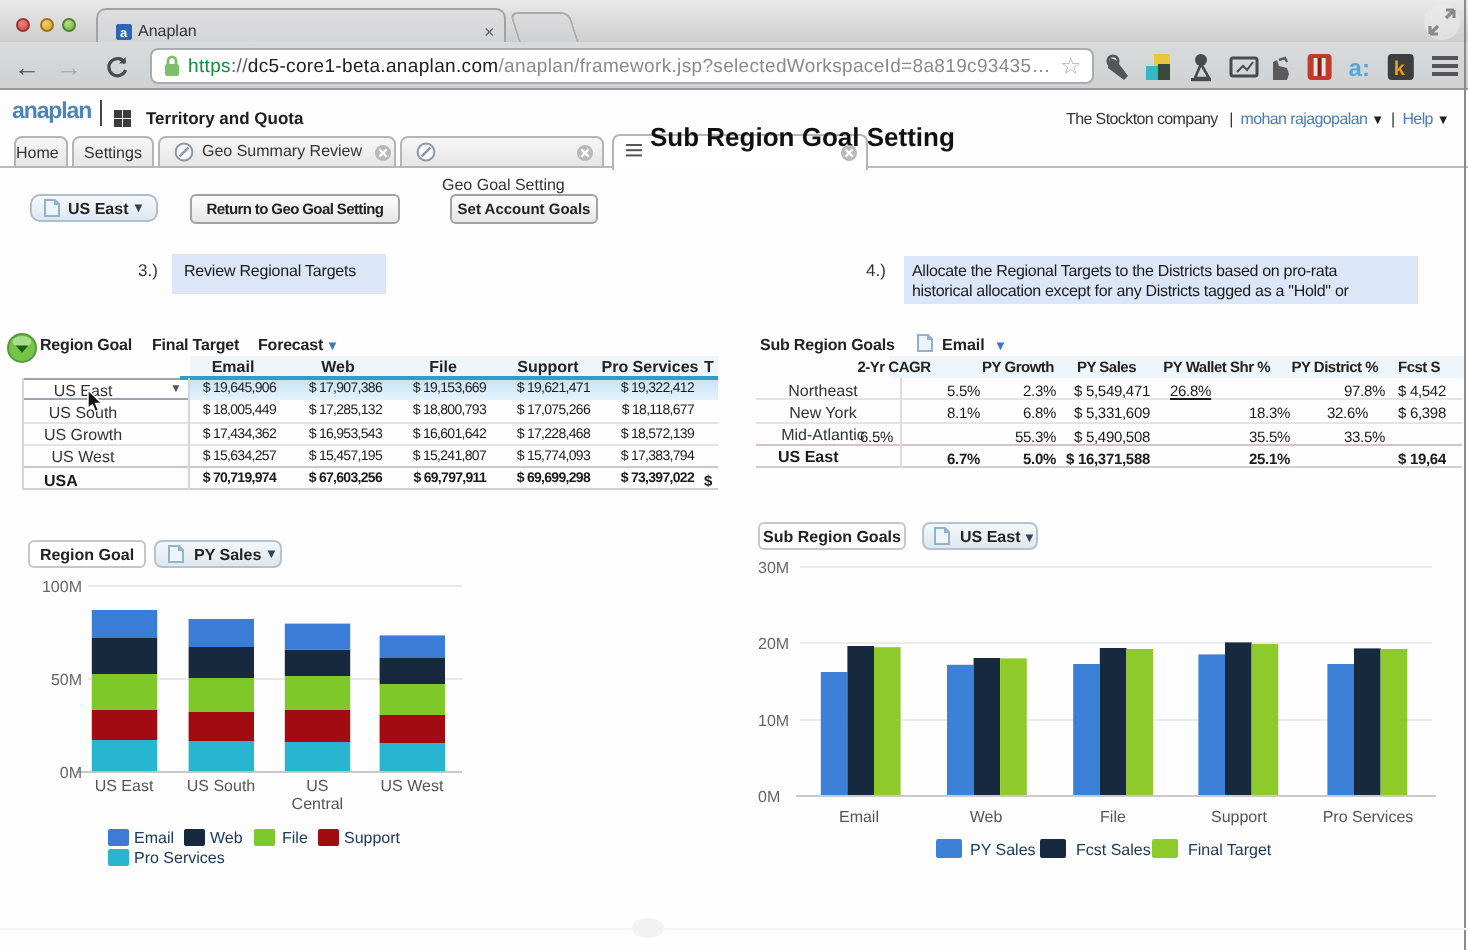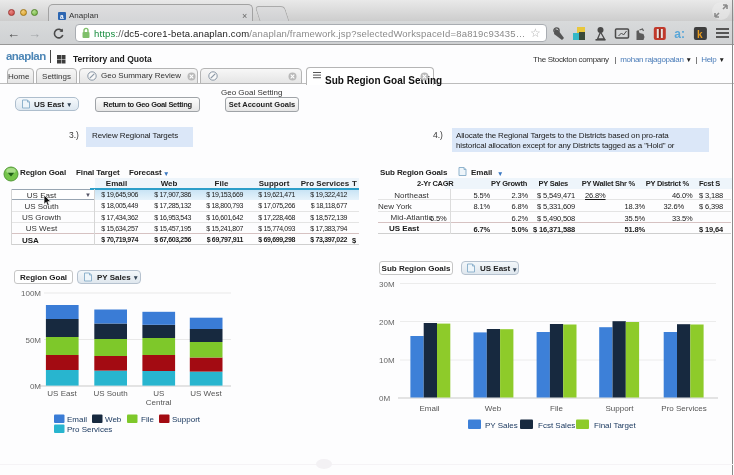--- a/index.html
+++ b/index.html
@@ -113,21 +113,21 @@
     <circle cx="5" cy="5" r="4.2" fill="#f8f8f8" stroke="#8a97a5" stroke-width="1"></circle>
     <path d="M2.8 7.2 L7.2 2.8" stroke="#8a97a5" stroke-width="1.2"></path>
   </svg>
 <div class="abs" style="left:221px;top:88px;font-size:8px;color:#333;">Geo Goal Setting</div>
 <svg class="abs" style="left:288px;top:71.5px;" width="9" height="9" viewBox="0 0 9 9">
     <circle cx="4.5" cy="4.5" r="4" fill="#b9b9b9"></circle>
     <path d="M2.7 2.7 L6.3 6.3 M6.3 2.7 L2.7 6.3" stroke="#fff" stroke-width="1.1"></path>
   </svg>
 <div class="abs" style="left:306px;top:67px;width:128px;height:18px;background:#fff;border:1px solid #b5b5b5;border-bottom:none;border-radius:4px 4px 0 0;"></div>
 <div class="abs" style="left:313px;top:72px;width:8px;height:1.4px;background:#555;box-shadow:0 2.6px 0 #555,0 5.2px 0 #555;"></div>
-<div class="abs b" style="left:325px;top:75px;font-size:10px;color:#111;">Sub Region Goal Setting</div>
+<div class="abs b" style="left:325px;top:61px;font-size:13px;color:#111;">Sub Region Goal Setting</div>
 <svg class="abs" style="left:420px;top:71.5px;" width="9" height="9" viewBox="0 0 9 9">
     <circle cx="4.5" cy="4.5" r="4" fill="#b9b9b9"></circle>
     <path d="M2.7 2.7 L6.3 6.3 M6.3 2.7 L2.7 6.3" stroke="#fff" stroke-width="1.1"></path>
   </svg>
 
 <div class="abs" style="left:15px;top:97px;width:64px;height:14px;background:linear-gradient(#f6f9fc,#dde7f0);border:1px solid #aebecd;border-radius:5px;"></div>
 <svg class="abs" style="left:21px;top:99px;" width="10" height="10" viewBox="0 0 10 10">
     <path d="M1.5 1 h5 l2 2 v6 h-7 z" fill="#eef5fa" stroke="#8fb3cd" stroke-width="1"></path>
     <path d="M6.5 1 v2 h2" fill="none" stroke="#8fb3cd" stroke-width="1"></path>
   </svg>
@@ -209,57 +209,57 @@
 <div class="abs b" style="left:380px;top:168px;font-size:8px;letter-spacing:-0.1px;color:#222;">Sub Region Goals</div>
 <svg class="abs" style="left:457px;top:166px;" width="11" height="11" viewBox="0 0 11 11">
     <path d="M2 1.5 h5 l2 2 v6 h-7 z" fill="#eef5fa" stroke="#8fb3cd" stroke-width="1"></path>
     <path d="M7 1.5 v2 h2" fill="none" stroke="#8fb3cd" stroke-width="1"></path>
   </svg>
 <div class="abs b" style="left:471px;top:168px;font-size:8px;color:#222;">Email</div>
 <div class="abs" style="left:497px;top:170px;font-size:6.5px;color:#3a78c2;">▼</div>
 
 <div id="rtable" class="abs" style="left:378px;top:178px;width:354px;height:62px;overflow:hidden;">
     <div class="abs" style="left:67px;top:0;width:287px;height:11px;background:#eef5fb;"></div>
-    <div class="abs b" style="left:39px;top:1px;width:80px;text-align:left;font-size:7.5px;letter-spacing:-0.25px;color:#222;">2-Yr CAGR</div>
+    <div class="abs b" style="left:29px;top:1px;width:80px;text-align:center;font-size:7.5px;letter-spacing:-0.25px;color:#222;">2-Yr CAGR</div>
     <div class="abs b" style="left:69px;top:1px;width:80px;text-align:right;font-size:7.5px;letter-spacing:-0.25px;color:#222;">PY Growth</div>
     <div class="abs b" style="left:110px;top:1px;width:80px;text-align:right;font-size:7.5px;letter-spacing:-0.25px;color:#222;">PY Sales</div>
     <div class="abs b" style="left:177px;top:1px;width:80px;text-align:right;font-size:7.5px;letter-spacing:-0.25px;color:#222;">PY Wallet Shr %</div>
     <div class="abs b" style="left:231px;top:1px;width:80px;text-align:right;font-size:7.5px;letter-spacing:-0.25px;color:#222;">PY District %</div>
     <div class="abs b" style="left:321px;top:1px;font-size:7.5px;letter-spacing:-0.25px;color:#222;white-space:nowrap;">Fcst S</div>
     <div class="abs" style="left:0;top:21.4px;width:353px;height:0.8px;background:#e4e4e4;"></div>
     <div class="abs" style="left:0px;top:12.8px;width:67px;text-align:center;font-size:8px;color:#333;">Northeast</div>
     <div class="abs " style="left:52px;top:13.2px;width:60px;text-align:right;font-size:7.5px;letter-spacing:-0.15px;color:#1a1a1a;white-space:nowrap;">5.5%</div>
     <div class="abs " style="left:90px;top:13.2px;width:60px;text-align:right;font-size:7.5px;letter-spacing:-0.15px;color:#1a1a1a;white-space:nowrap;">2.3%</div>
     <div class="abs " style="left:137px;top:13.2px;width:60px;text-align:right;font-size:7.5px;letter-spacing:-0.15px;color:#1a1a1a;white-space:nowrap;">$ 5,549,471</div>
     <div class="abs " style="left:207px;top:13.2px;width:60px;text-align:left;font-size:7.5px;letter-spacing:-0.15px;color:#1a1a1a;white-space:nowrap;text-decoration:underline;">26.8%</div>
-    <div class="abs " style="left:254.5px;top:13.2px;width:60px;text-align:right;font-size:7.5px;letter-spacing:-0.15px;color:#1a1a1a;white-space:nowrap;">46.0%</div>
-    <div class="abs " style="left:321px;top:13.2px;width:24px;overflow:hidden;font-size:7.5px;letter-spacing:-0.15px;color:#1a1a1a;white-space:nowrap;">$ 3,188</div>
+    <div class="abs " style="left:254.5px;top:13.2px;width:60px;text-align:right;font-size:7.5px;letter-spacing:-0.15px;color:#1a1a1a;white-space:nowrap;">97.8%</div>
+    <div class="abs " style="left:321px;top:13.2px;width:24px;overflow:hidden;font-size:7.5px;letter-spacing:-0.15px;color:#1a1a1a;white-space:nowrap;">$ 4,542</div>
     <div class="abs" style="left:0;top:32.6px;width:353px;height:0.8px;background:#e4e4e4;"></div>
-    <div class="abs" style="left:0px;top:24px;width:67px;text-align:left;font-size:8px;color:#333;">New York</div>
+    <div class="abs" style="left:0px;top:24px;width:67px;text-align:center;font-size:8px;color:#333;">New York</div>
     <div class="abs " style="left:52px;top:24.4px;width:60px;text-align:right;font-size:7.5px;letter-spacing:-0.15px;color:#1a1a1a;white-space:nowrap;">8.1%</div>
     <div class="abs " style="left:90px;top:24.4px;width:60px;text-align:right;font-size:7.5px;letter-spacing:-0.15px;color:#1a1a1a;white-space:nowrap;">6.8%</div>
     <div class="abs " style="left:137px;top:24.4px;width:60px;text-align:right;font-size:7.5px;letter-spacing:-0.15px;color:#1a1a1a;white-space:nowrap;">$ 5,331,609</div>
     <div class="abs " style="left:207px;top:24.4px;width:60px;text-align:right;font-size:7.5px;letter-spacing:-0.15px;color:#1a1a1a;white-space:nowrap;">18.3%</div>
     <div class="abs " style="left:246px;top:24.4px;width:60px;text-align:right;font-size:7.5px;letter-spacing:-0.15px;color:#1a1a1a;white-space:nowrap;">32.6%</div>
     <div class="abs " style="left:321px;top:24.4px;width:24px;overflow:hidden;font-size:7.5px;letter-spacing:-0.15px;color:#1a1a1a;white-space:nowrap;">$ 6,398</div>
     <div class="abs" style="left:0;top:43.8px;width:353px;height:0.8px;background:#e4e4e4;"></div>
     <div class="abs" style="left:0px;top:35.199999999999996px;width:67px;text-align:center;font-size:8px;color:#333;">Mid-Atlantic</div>
     <div class="abs " style="left:52px;top:35.6px;width:60px;text-align:left;font-size:7.5px;letter-spacing:-0.15px;color:#1a1a1a;white-space:nowrap;">6.5%</div>
-    <div class="abs " style="left:90px;top:35.6px;width:60px;text-align:right;font-size:7.5px;letter-spacing:-0.15px;color:#1a1a1a;white-space:nowrap;">6.2%</div>
+    <div class="abs " style="left:90px;top:35.6px;width:60px;text-align:right;font-size:7.5px;letter-spacing:-0.15px;color:#1a1a1a;white-space:nowrap;">55.3%</div>
     <div class="abs " style="left:137px;top:35.6px;width:60px;text-align:right;font-size:7.5px;letter-spacing:-0.15px;color:#1a1a1a;white-space:nowrap;">$ 5,490,508</div>
     <div class="abs " style="left:207px;top:35.6px;width:60px;text-align:right;font-size:7.5px;letter-spacing:-0.15px;color:#1a1a1a;white-space:nowrap;">35.5%</div>
     <div class="abs " style="left:254.5px;top:35.6px;width:60px;text-align:right;font-size:7.5px;letter-spacing:-0.15px;color:#1a1a1a;white-space:nowrap;">33.5%</div>
     <div class="abs " style="left:321px;top:35.6px;width:24px;overflow:hidden;font-size:7.5px;letter-spacing:-0.15px;color:#1a1a1a;white-space:nowrap;padding-left:28px;">$ 6,588</div>
     <div class="abs" style="left:0;top:55px;width:353px;height:0.8px;background:#cfcfcf;"></div>
     <div class="abs" style="left:0;top:44.199999999999996px;width:353px;height:0.9px;background:#d6c2c2;"></div>
     <div class="abs b" style="left:11px;top:46.39999999999999px;font-size:8px;color:#1a1a1a;">US East</div>
     <div class="abs b" style="left:52px;top:46.8px;width:60px;text-align:right;font-size:7.5px;letter-spacing:-0.15px;color:#1a1a1a;white-space:nowrap;">6.7%</div>
     <div class="abs b" style="left:90px;top:46.8px;width:60px;text-align:right;font-size:7.5px;letter-spacing:-0.15px;color:#1a1a1a;white-space:nowrap;">5.0%</div>
     <div class="abs b" style="left:137px;top:46.8px;width:60px;text-align:right;font-size:7.5px;letter-spacing:-0.15px;color:#1a1a1a;white-space:nowrap;">$ 16,371,588</div>
-    <div class="abs b" style="left:207px;top:46.8px;width:60px;text-align:right;font-size:7.5px;letter-spacing:-0.15px;color:#1a1a1a;white-space:nowrap;">51.8%</div>
+    <div class="abs b" style="left:207px;top:46.8px;width:60px;text-align:right;font-size:7.5px;letter-spacing:-0.15px;color:#1a1a1a;white-space:nowrap;">25.1%</div>
     <div class="abs b" style="left:321px;top:46.8px;width:24px;overflow:hidden;font-size:7.5px;letter-spacing:-0.15px;color:#1a1a1a;white-space:nowrap;">$ 19,64</div>
     <div class="abs" style="left:72px;top:11px;width:0.8px;height:44.8px;background:#dcdcdc;"></div>
   </div>
 
 <div class="abs b" style="left:14px;top:270px;width:59px;height:14px;background:#fff;border:1px solid #c6c6c6;border-radius:3px;font-size:8px;color:#222;text-align:center;line-height:13px;">Region Goal</div>
 <div class="abs" style="left:77px;top:270px;width:64px;height:14px;background:linear-gradient(#f3f7fa,#dfe7ee);border:1px solid #b6c2cf;border-radius:4px;"></div>
 <svg class="abs" style="left:83px;top:272px;" width="10" height="10" viewBox="0 0 10 10">
     <path d="M1.5 1 h5 l2 2 v6 h-7 z" fill="#eef5fa" stroke="#8fb3cd" stroke-width="1"></path>
     <path d="M6.5 1 v2 h2" fill="none" stroke="#8fb3cd" stroke-width="1"></path>
   </svg>

